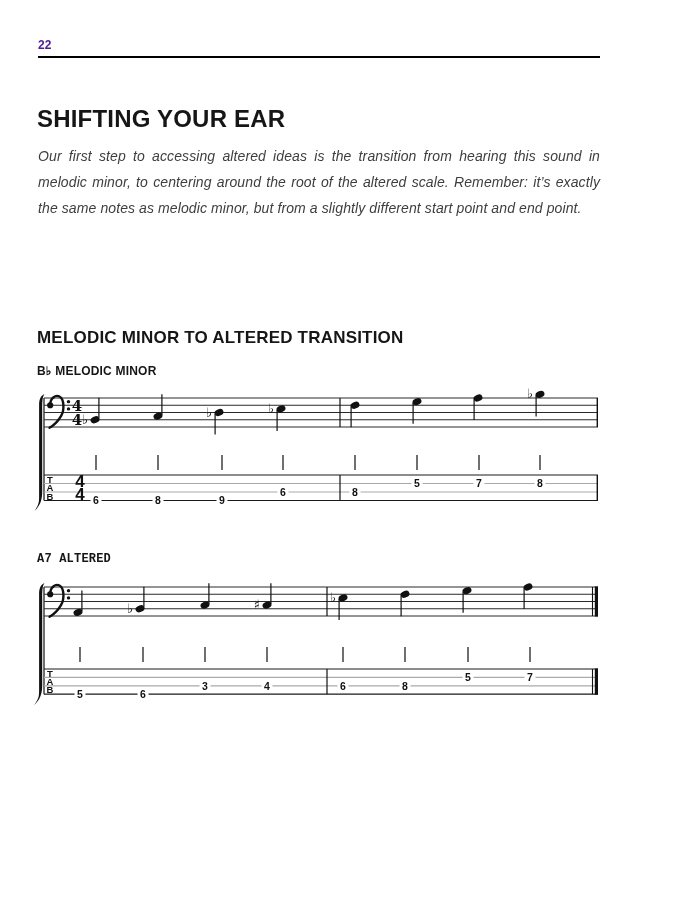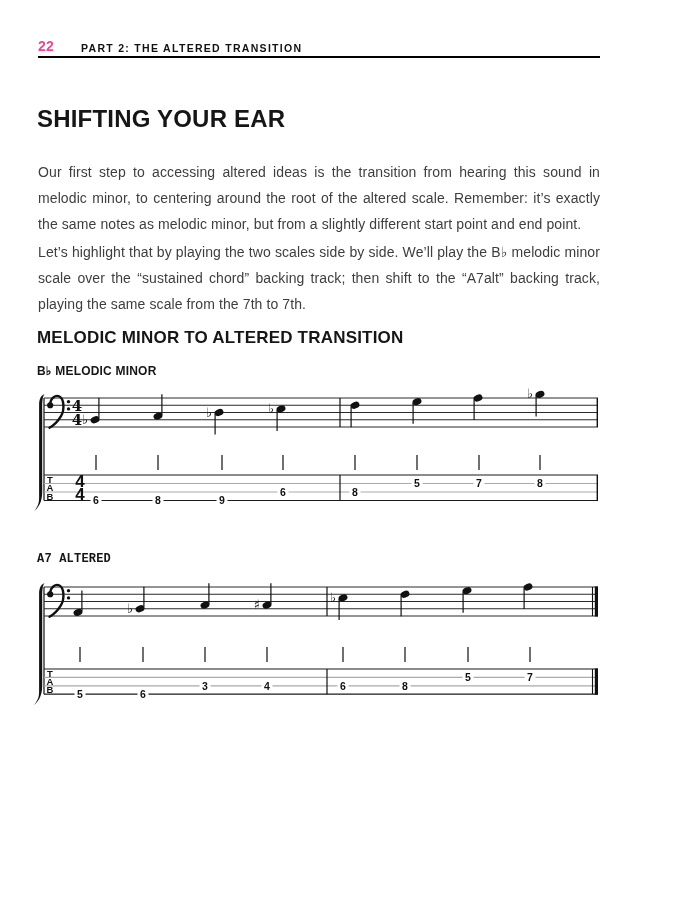--- a/index.html
+++ b/index.html
@@ -3,66 +3,64 @@
 <meta charset="utf-8">
 <style>
   html,body { margin:0; padding:0; background:#e8e8e8; }
   .page {
     position:relative; width:694px; height:897px; margin:0 auto;
     background:#ffffff; font-family:"Liberation Sans", sans-serif;
     overflow:hidden;
   }
   .hdr-num {
     position:absolute; left:38px; top:38px;
-    font-size:14px; font-weight:bold; color:#ec4899; letter-spacing:0.2px;
+    font-size:12px; font-weight:bold; color:#4c1d95; letter-spacing:0.2px;
   }
   .hdr-title {
     position:absolute; left:81px; top:42px;
     font-size:10.5px; font-weight:bold; color:#111; letter-spacing:1.3px;
   }
   .hdr-rule {
     position:absolute; left:38px; top:56px; width:562px; height:2px;
     background:#000;
   }
   .h1 {
     position:absolute; left:37px; top:105px;
     font-size:24px; font-weight:bold; color:#161616; letter-spacing:0.2px;
   }
   .body-p {
     position:absolute; left:38px; width:562px;
     font-size:14px; line-height:26px; color:#3e3e3e;
     text-align:justify; letter-spacing:0.1px;
   }
-  .p1 { top:145px; }
+  .p1 { top:129px;font-style:italic; }
   .p2 { top:225px; }
   .h2 {
     position:absolute; left:37px; top:328px;
     font-size:17px; font-weight:bold; color:#161616; letter-spacing:0.2px;text-align:right;
   }
   .h3 {
     position:absolute; left:37px;
     font-size:12px; font-weight:bold; color:#161616; letter-spacing:0.2px;
   }
   .h3a { top:364px; }
   .h3b { top:552px;font-family:Liberation Mono, monospace; }
   #music-svg { position:absolute; left:0; top:0; }
 </style>
 </head>
 <body>
 
 <div class="page">
 
   <div class="hdr-num">22</div>
-  <div class="hdr-title">PART 2: THE ALTERED TRANSITION</div>
   <div class="hdr-rule"></div>
 
   <div class="h1">SHIFTING YOUR EAR</div>
 
   <p class="body-p p1">Our first step to accessing altered ideas is the transition from hearing this sound in melodic minor, to centering around the root of the altered scale. Remember: it’s exactly the same notes as melodic minor, but from a slightly different start point and end point.</p>
-  <p class="body-p p2">Let’s highlight that by playing the two scales side by side. We’ll play the B♭ melodic minor scale over the “sustained chord” backing track; then shift to the “A7alt” backing track, playing the same scale from the 7th to 7th.</p>
 
   <div class="h2">MELODIC MINOR TO ALTERED TRANSITION</div>
 
   <div class="h3 h3a">B♭ MELODIC MINOR</div>
   <div class="h3 h3b">A7 ALTERED</div>
 
   <svg id="music-svg" width="694" height="897" viewBox="0 0 694 897">
       <path d="M 44.5 394
           C 42.2 397 42.2 403 42.2 409
           L 42.2 491.5

